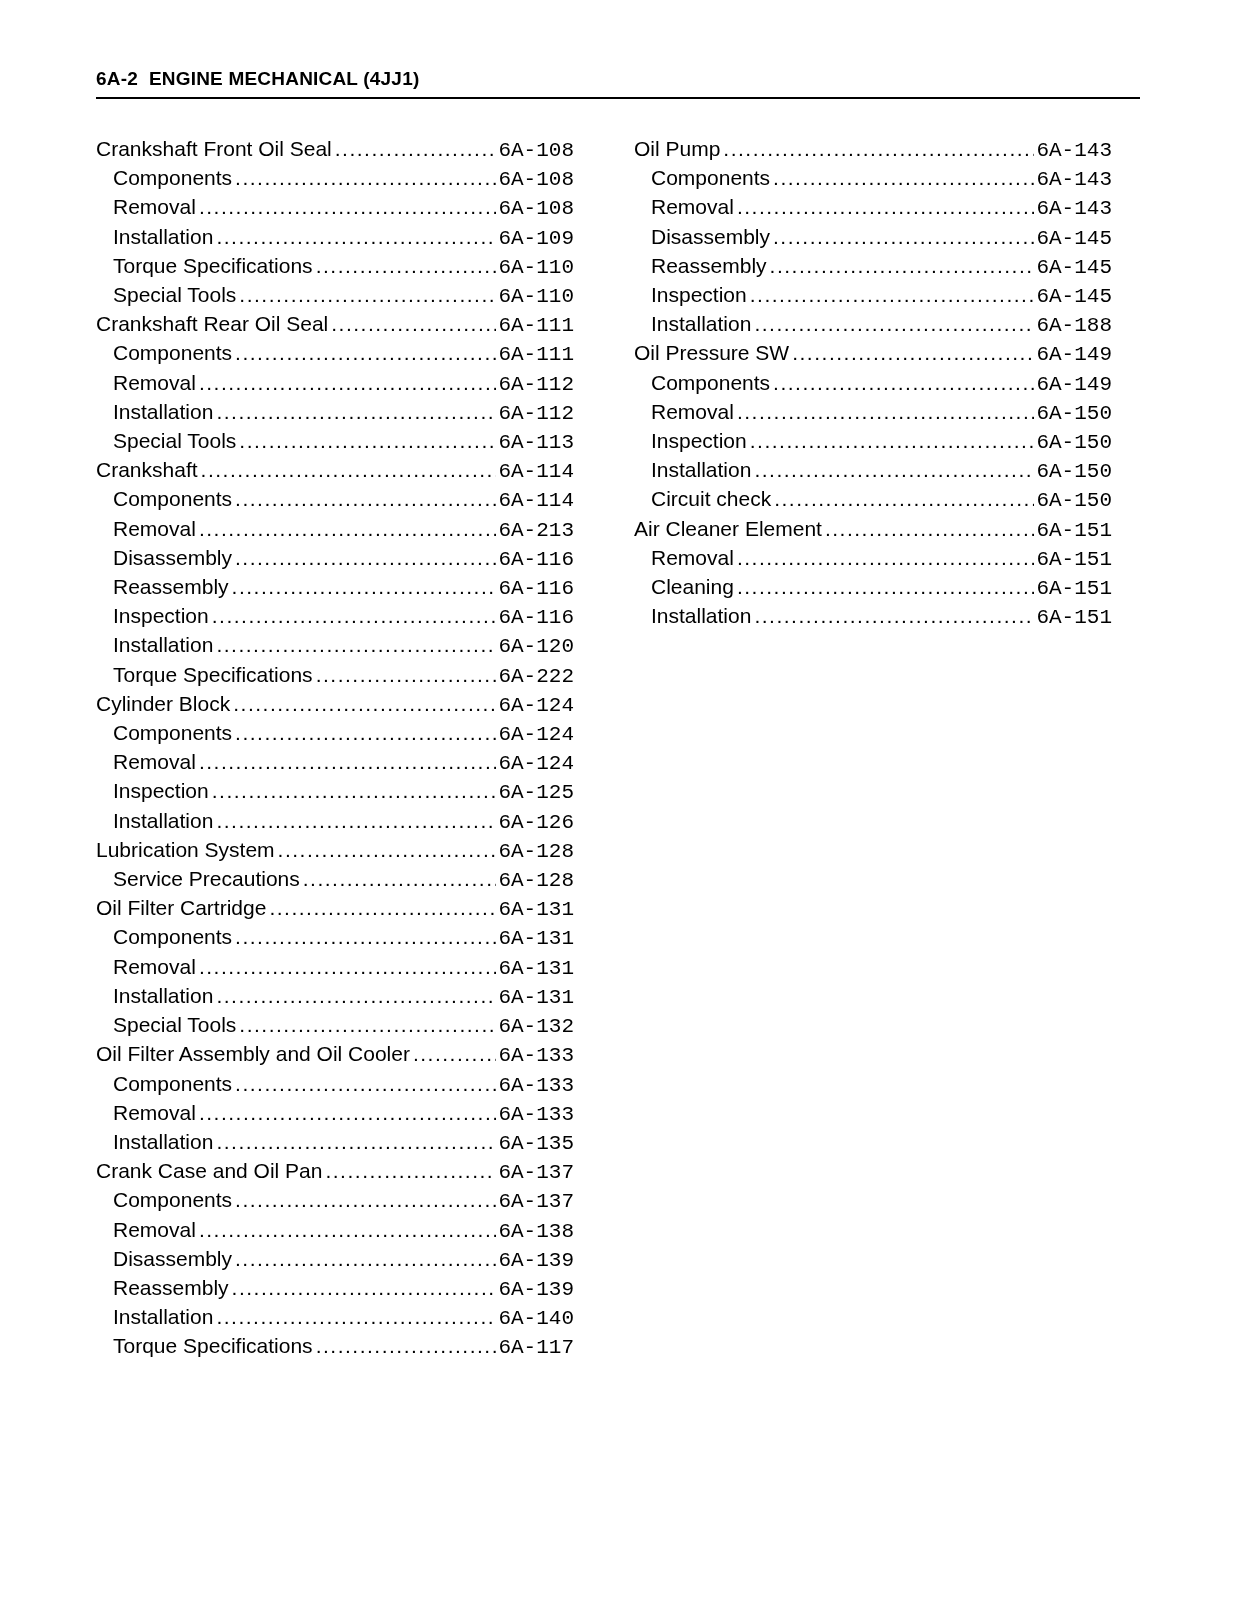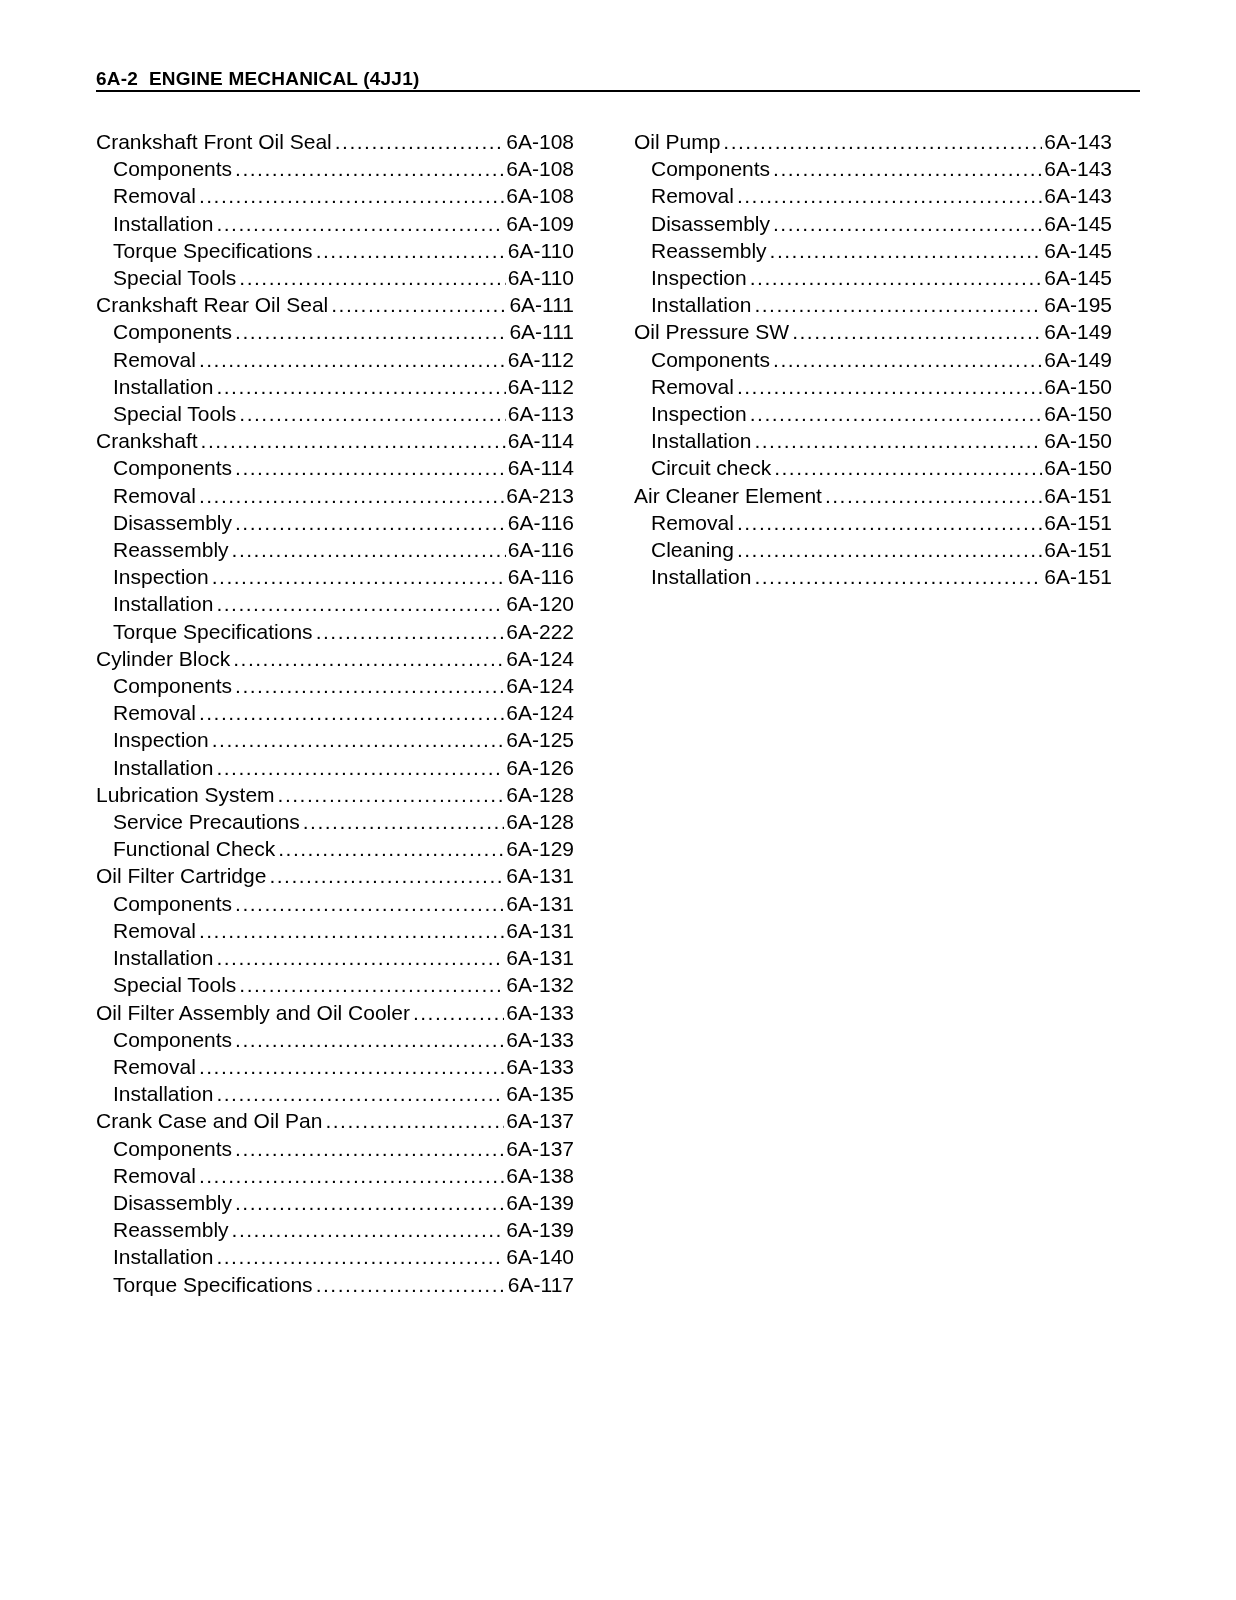--- a/index.html
+++ b/index.html
@@ -13,20 +13,21 @@
     background: #ffffff;
     color: #000000;
     font-family: "Liberation Sans", sans-serif;
     box-sizing: border-box;
     padding: 68px 96px 40px 96px;
   }
   .header {
     font-size: 19px;
     font-weight: bold;
     letter-spacing: 0.2px;
+    padding-bottom: 7px;
     border-bottom: 2.5px solid #000000;
     margin-bottom: 36px;
     white-space: pre;
   }
   .columns {
     display: flex;
     flex-direction: row;
     gap: 60px;
     align-items: flex-start;
   }
@@ -54,20 +55,21 @@
     margin: 0 2px 0 3px;
     min-width: 10px;
   }
   .dots::after {
     content: "....................................................................................................................................";
     letter-spacing: 1.5px;
   }
   .pagenum {
     flex: 0 0 auto;
     text-align: right;
+    font-family: Liberation Mono, monospace;
   }
 </style>
 </head>
 <body>
 
 <div class="page">
   <div class="header">6A-2  ENGINE MECHANICAL (4JJ1)</div>
 
   <div class="columns">
     <div class="col" id="col-left">
@@ -194,25 +196,20 @@
         <div class="toc-row">
           <span class="label">Lubrication System</span>
           <span class="dots"></span>
           <span class="pagenum">6A-128</span>
         </div>
         <div class="toc-row indent">
           <span class="label">Service Precautions</span>
           <span class="dots"></span>
           <span class="pagenum">6A-128</span>
         </div>
-        <div class="toc-row indent">
-          <span class="label">Functional Check</span>
-          <span class="dots"></span>
-          <span class="pagenum">6A-129</span>
-        </div>
         <div class="toc-row">
           <span class="label">Oil Filter Cartridge</span>
           <span class="dots"></span>
           <span class="pagenum">6A-131</span>
         </div>
         <div class="toc-row indent">
           <span class="label">Components</span>
           <span class="dots"></span>
           <span class="pagenum">6A-131</span>
         </div>
@@ -314,21 +311,21 @@
           <span class="pagenum">6A-145</span>
         </div>
         <div class="toc-row indent">
           <span class="label">Inspection</span>
           <span class="dots"></span>
           <span class="pagenum">6A-145</span>
         </div>
         <div class="toc-row indent">
           <span class="label">Installation</span>
           <span class="dots"></span>
-          <span class="pagenum">6A-195</span>
+          <span class="pagenum">6A-188</span>
         </div>
         <div class="toc-row">
           <span class="label">Oil Pressure SW</span>
           <span class="dots"></span>
           <span class="pagenum">6A-149</span>
         </div>
         <div class="toc-row indent">
           <span class="label">Components</span>
           <span class="dots"></span>
           <span class="pagenum">6A-149</span>

